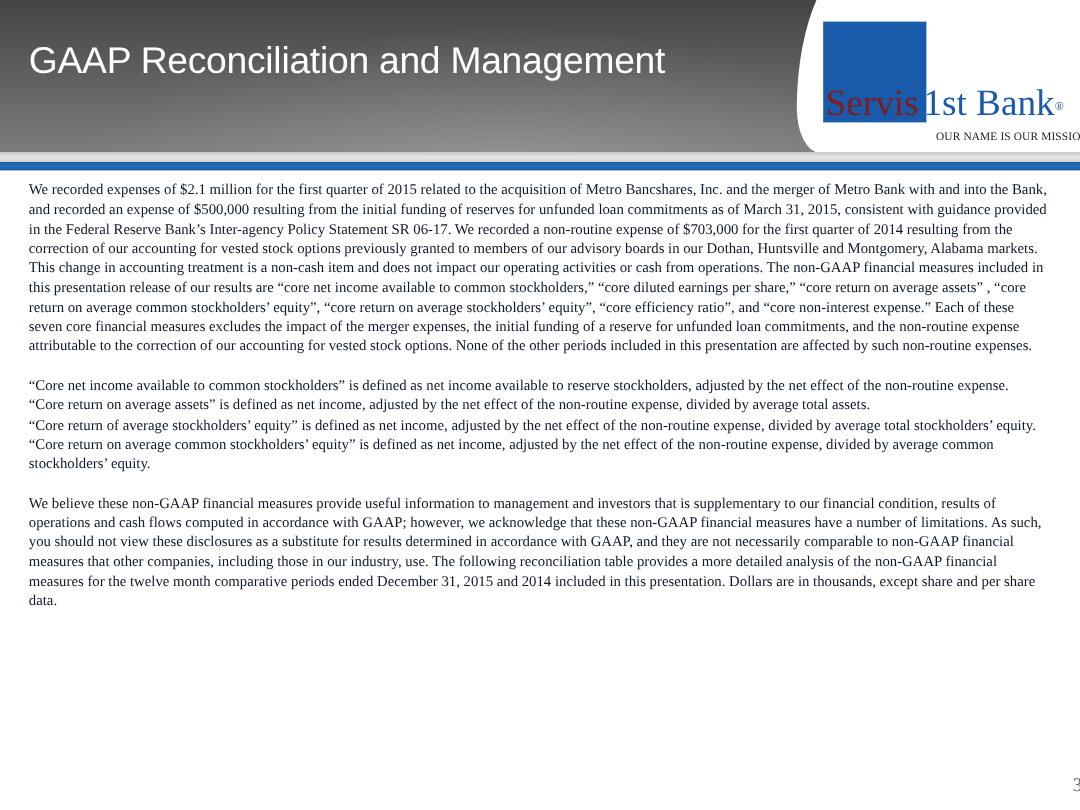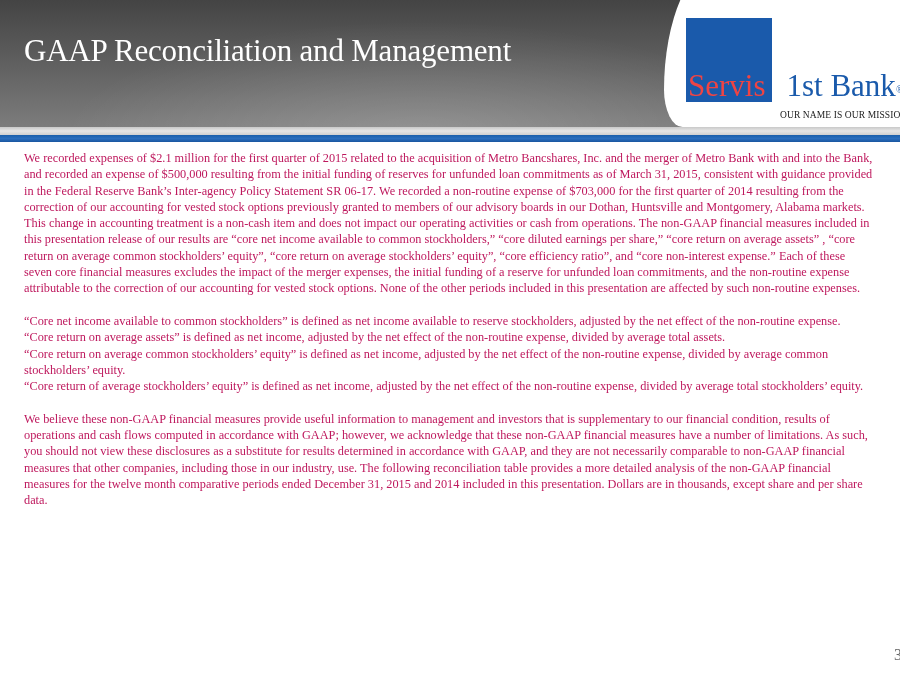--- a/index.html
+++ b/index.html
@@ -14,59 +14,59 @@
     background: linear-gradient(180deg, #444 0%, #5a5a5a 40%, #7c7c7c 100%);
     overflow: hidden;
   }
   .header-shine {
     position: absolute; left: 0; top: 0; width: 700px; height: 127px;
     background: radial-gradient(ellipse at 60% 110%, rgba(255,255,255,0.18), rgba(255,255,255,0) 60%);
   }
   .title {
     position: absolute; left: 24px; top: 33px;
     color: #ffffff; font-size: 31px; line-height: 36px;
-    font-family: Liberation Serif, serif; font-weight: normal;
+    font-family: Liberation Sans, sans-serif; font-weight: normal;
     letter-spacing: -0.2px;
   }
   .title span { display: block; }
   .logo-panel {
     position: absolute; left: 664px; top: -40px; width: 420px; height: 167px;
     background: #ffffff;
     border-top-left-radius: 95px 210px;
     border-bottom-left-radius: 30px 60px;
   }
   .logo-box {
     position: absolute; left: 686px; top: 18px; width: 86px; height: 84px;
     background: #1a5aab;
   }
   .logo-text {
     position: absolute; left: 688px; top: 69px;
     font-family: "Liberation Serif", serif; font-size: 31px; line-height: 34px;
     white-space: nowrap;
   }
-  .logo-servis { color: #ef4444; }
-  .logo-rest { color: #1a5aab; margin-left: 21px; }
+  .logo-servis { color: #7f1d1d; }
+  .logo-rest { color: #1a5aab; margin-left: 4px; }
   .logo-reg { color: #1a5aab; font-size: 10px; vertical-align: top; position: relative; top: 4px; }
   .tagline {
     position: absolute; left: 780px; top: 110px;
     font-family: "Liberation Serif", serif; font-size: 9.5px; font-weight: normal;
     color: #222; letter-spacing: 0.1px; white-space: nowrap;
   }
   .stripe-gray {
     position: absolute; left: 0; top: 127px; width: 900px; height: 8px;
     background: linear-gradient(180deg, #c8c8c8 0%, #e6e6e6 50%, #d0d0d0 100%);
   }
   .stripe-blue {
     position: absolute; left: 0; top: 135px; width: 900px; height: 7px;
     background: linear-gradient(180deg, #1a5fab 0%, #2a6ebd 50%, #1a56a0 100%);
   }
   .content {
     position: absolute; left: 24px; top: 150px; width: 850px;
     font-size: 12.3px; line-height: 16.3px;
-    font-family: "Liberation Serif", serif; color: #be185d;
+    font-family: "Liberation Serif", serif; color: #0f172a;
   }
   .content p { margin: 0; }
   .gap { height: 16.3px; }
   .page-num {
     position: absolute; left: 846px; top: 646px;
     font-size: 16px; color: #666; font-family: "Liberation Serif", serif; margin-left: 48px;
   }
 </style>
 </head>
 <body>
@@ -86,19 +86,19 @@
 <div class="tagline">OUR NAME IS OUR MISSION.</div>
 
 <div class="stripe-gray"></div>
 <div class="stripe-blue"></div>
 
 <div class="content">
   <p>We recorded expenses of $2.1 million for the first quarter of 2015 related to the acquisition of Metro Bancshares, Inc. and the merger of Metro Bank with and into the Bank, and recorded an expense of $500,000 resulting from the initial funding of reserves for unfunded loan commitments as of March 31, 2015, consistent with guidance provided in the Federal Reserve Bank’s Inter-agency Policy Statement SR 06-17.  We recorded a non-routine expense of $703,000 for the first quarter of 2014 resulting from the correction of our accounting for vested stock options previously granted to members of our advisory boards in our Dothan, Huntsville and Montgomery, Alabama markets.  This change in accounting treatment is a non-cash item and does not impact our operating activities or cash from operations.  The non-GAAP financial measures included in this presentation release of our results are  “core net income available to common stockholders,” “core diluted earnings per share,” “core return on average assets” , “core return on average common stockholders’ equity”, “core return on average stockholders’ equity”, “core efficiency ratio”, and “core non-interest expense.”  Each of these seven core financial measures excludes the impact of the merger expenses, the initial funding of a reserve for unfunded loan commitments, and the non-routine expense attributable to the correction of our accounting for vested stock options.  None of the other periods included in this presentation are affected by such non-routine expenses.</p>
   <div class="gap"></div>
   <p>“Core net income available to common stockholders” is defined as net income available to reserve stockholders, adjusted by the net effect of the non-routine expense.</p>
   <p>“Core return on average assets” is defined as net income, adjusted by the net effect of the non-routine expense, divided by average total assets.</p>
+  <p>“Core return of average stockholders’ equity” is defined as net income, adjusted by the net effect of the non-routine expense, divided by average total stockholders’ equity.</p>
   <p>“Core return on average common stockholders’ equity” is defined as net income, adjusted by the net effect of the non-routine expense, divided by average common stockholders’ equity.</p>
-  <p>“Core return of average stockholders’ equity” is defined as net income, adjusted by the net effect of the non-routine expense, divided by average total stockholders’ equity.</p>
   <div class="gap"></div>
   <p>We believe these non-GAAP financial measures provide useful information to management and investors that is supplementary to our financial condition, results of operations and cash flows computed in accordance with GAAP; however, we acknowledge that these non-GAAP financial measures have a number of limitations.  As such, you should not view these disclosures as a substitute for results determined in accordance with GAAP, and they are not necessarily comparable to non-GAAP financial measures that other companies, including those in our industry, use.  The following reconciliation table provides a more detailed analysis of the non-GAAP financial measures for the twelve month comparative periods ended December 31, 2015 and 2014 included in this presentation.  Dollars are in thousands, except share and per share data.</p>
 </div>
 
 <div class="page-num">33</div>
 
 </body></html>

